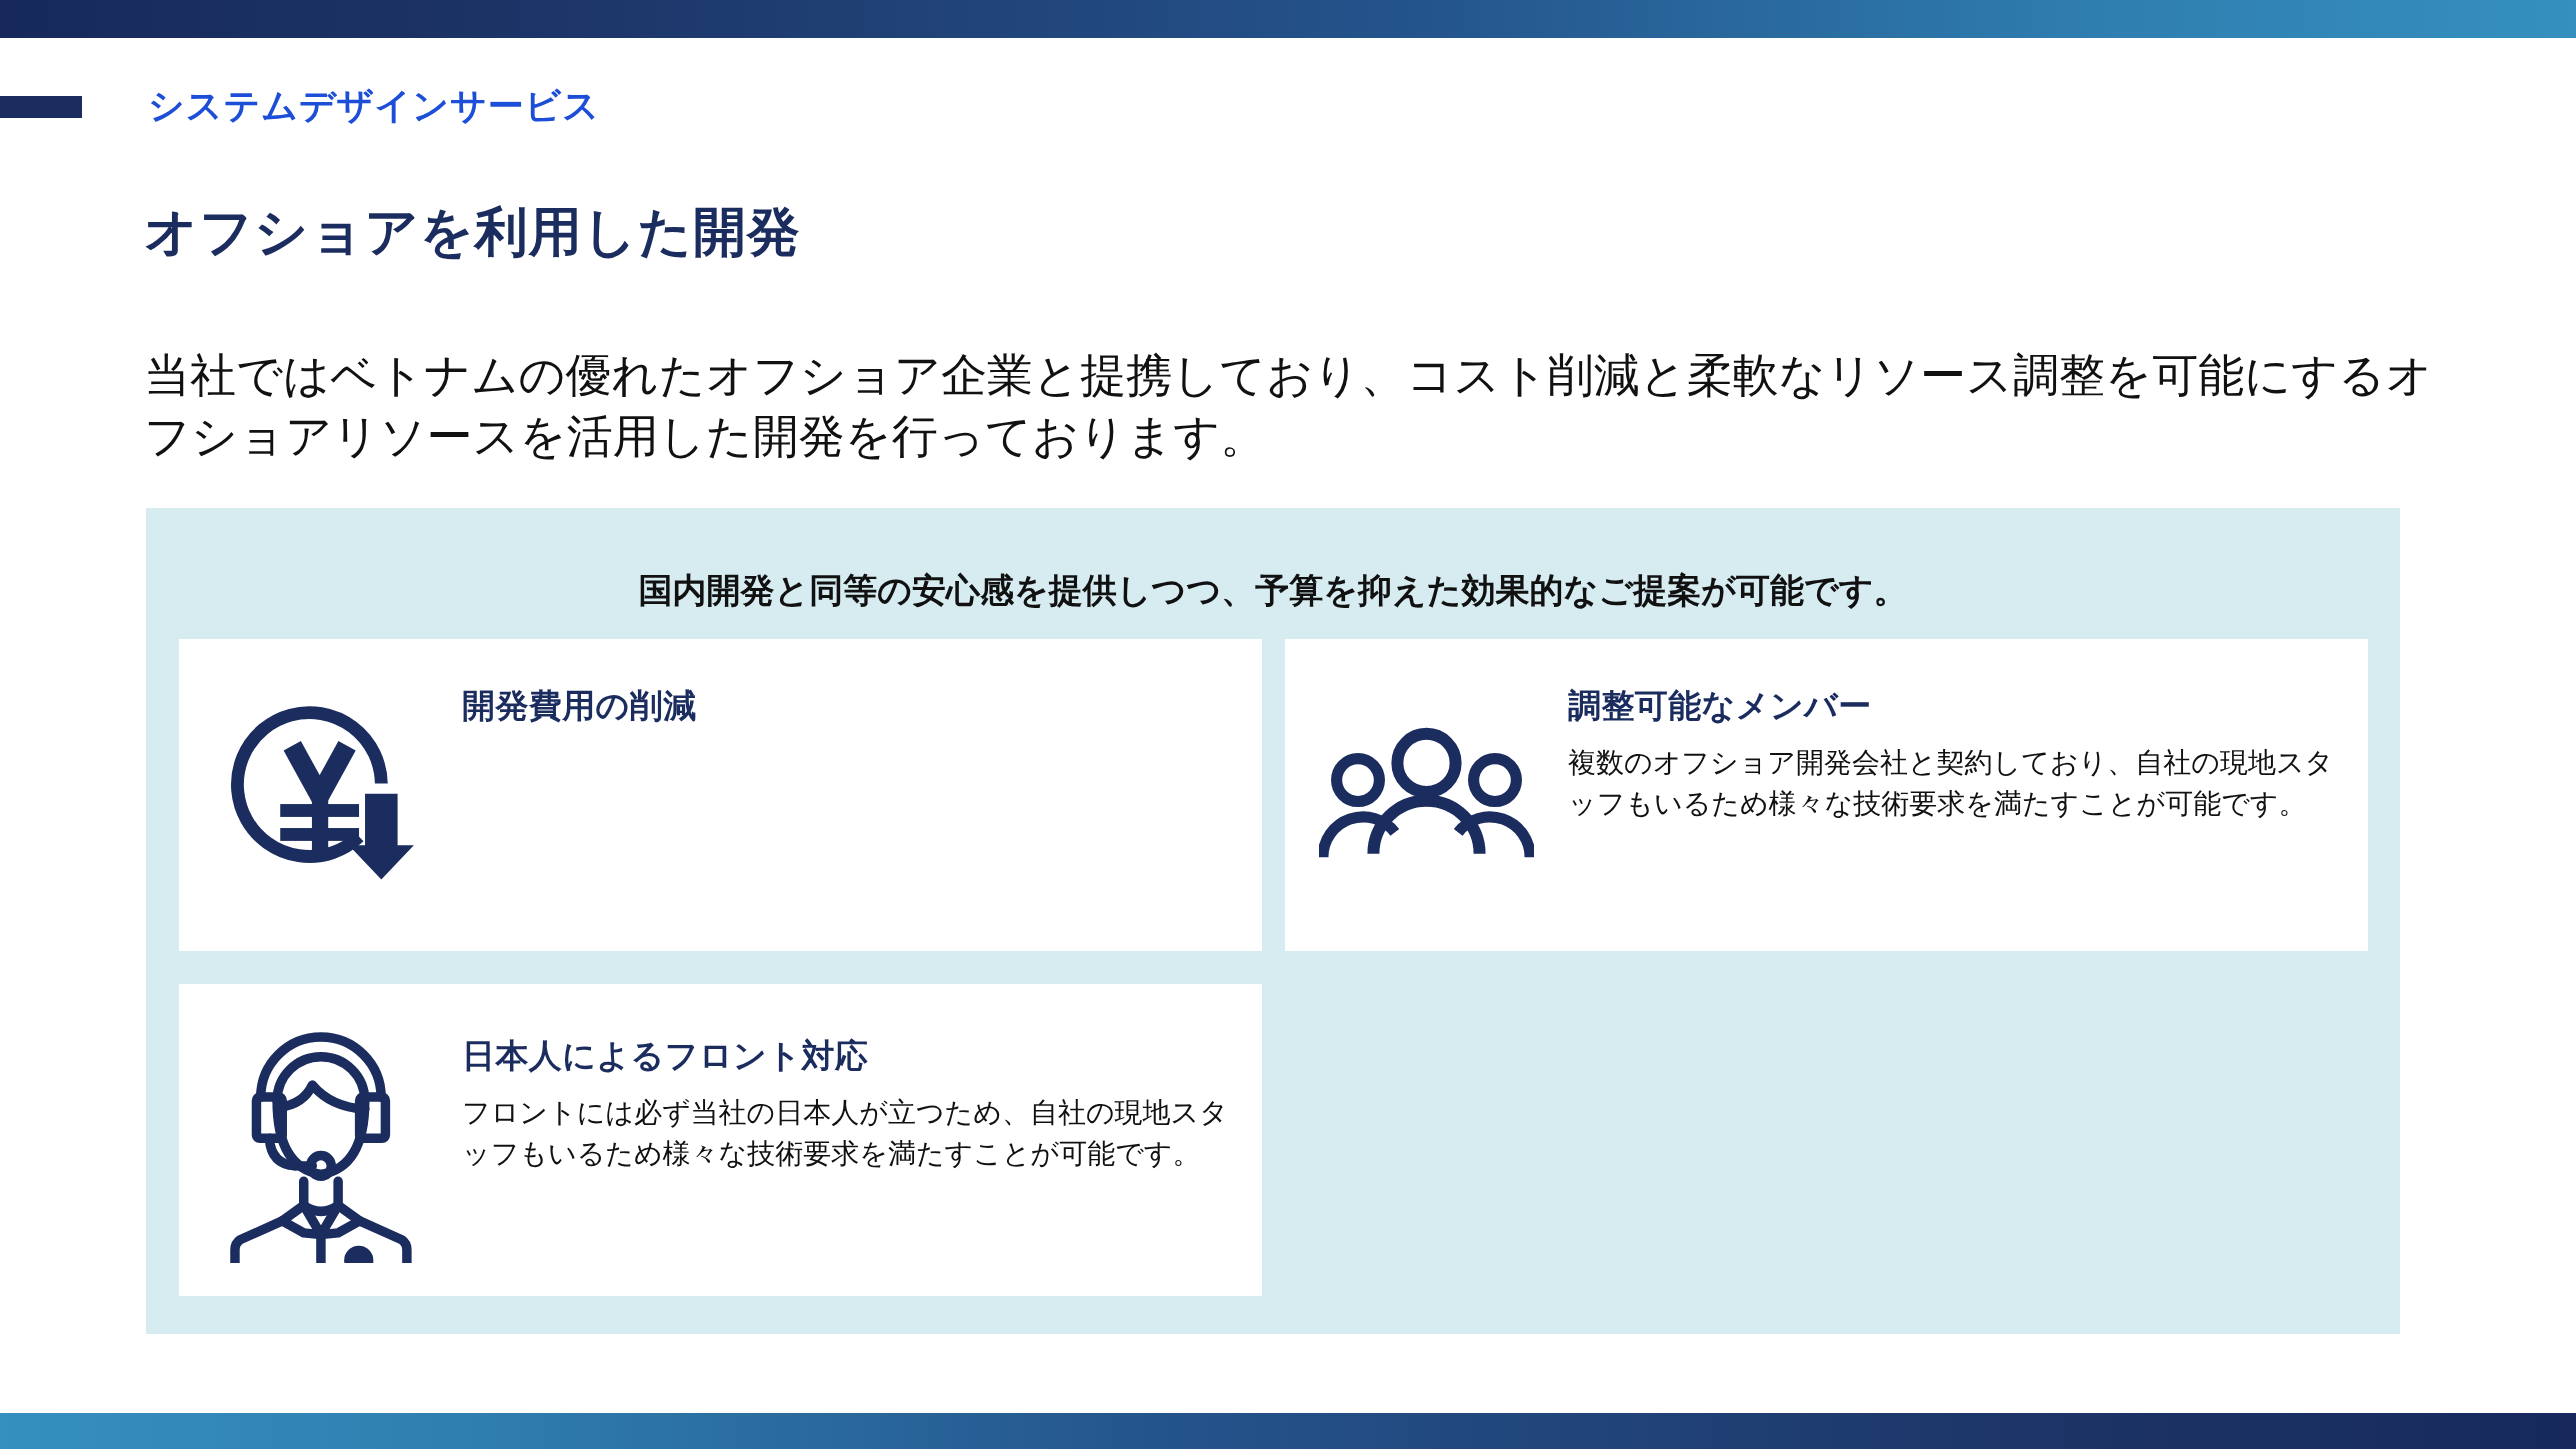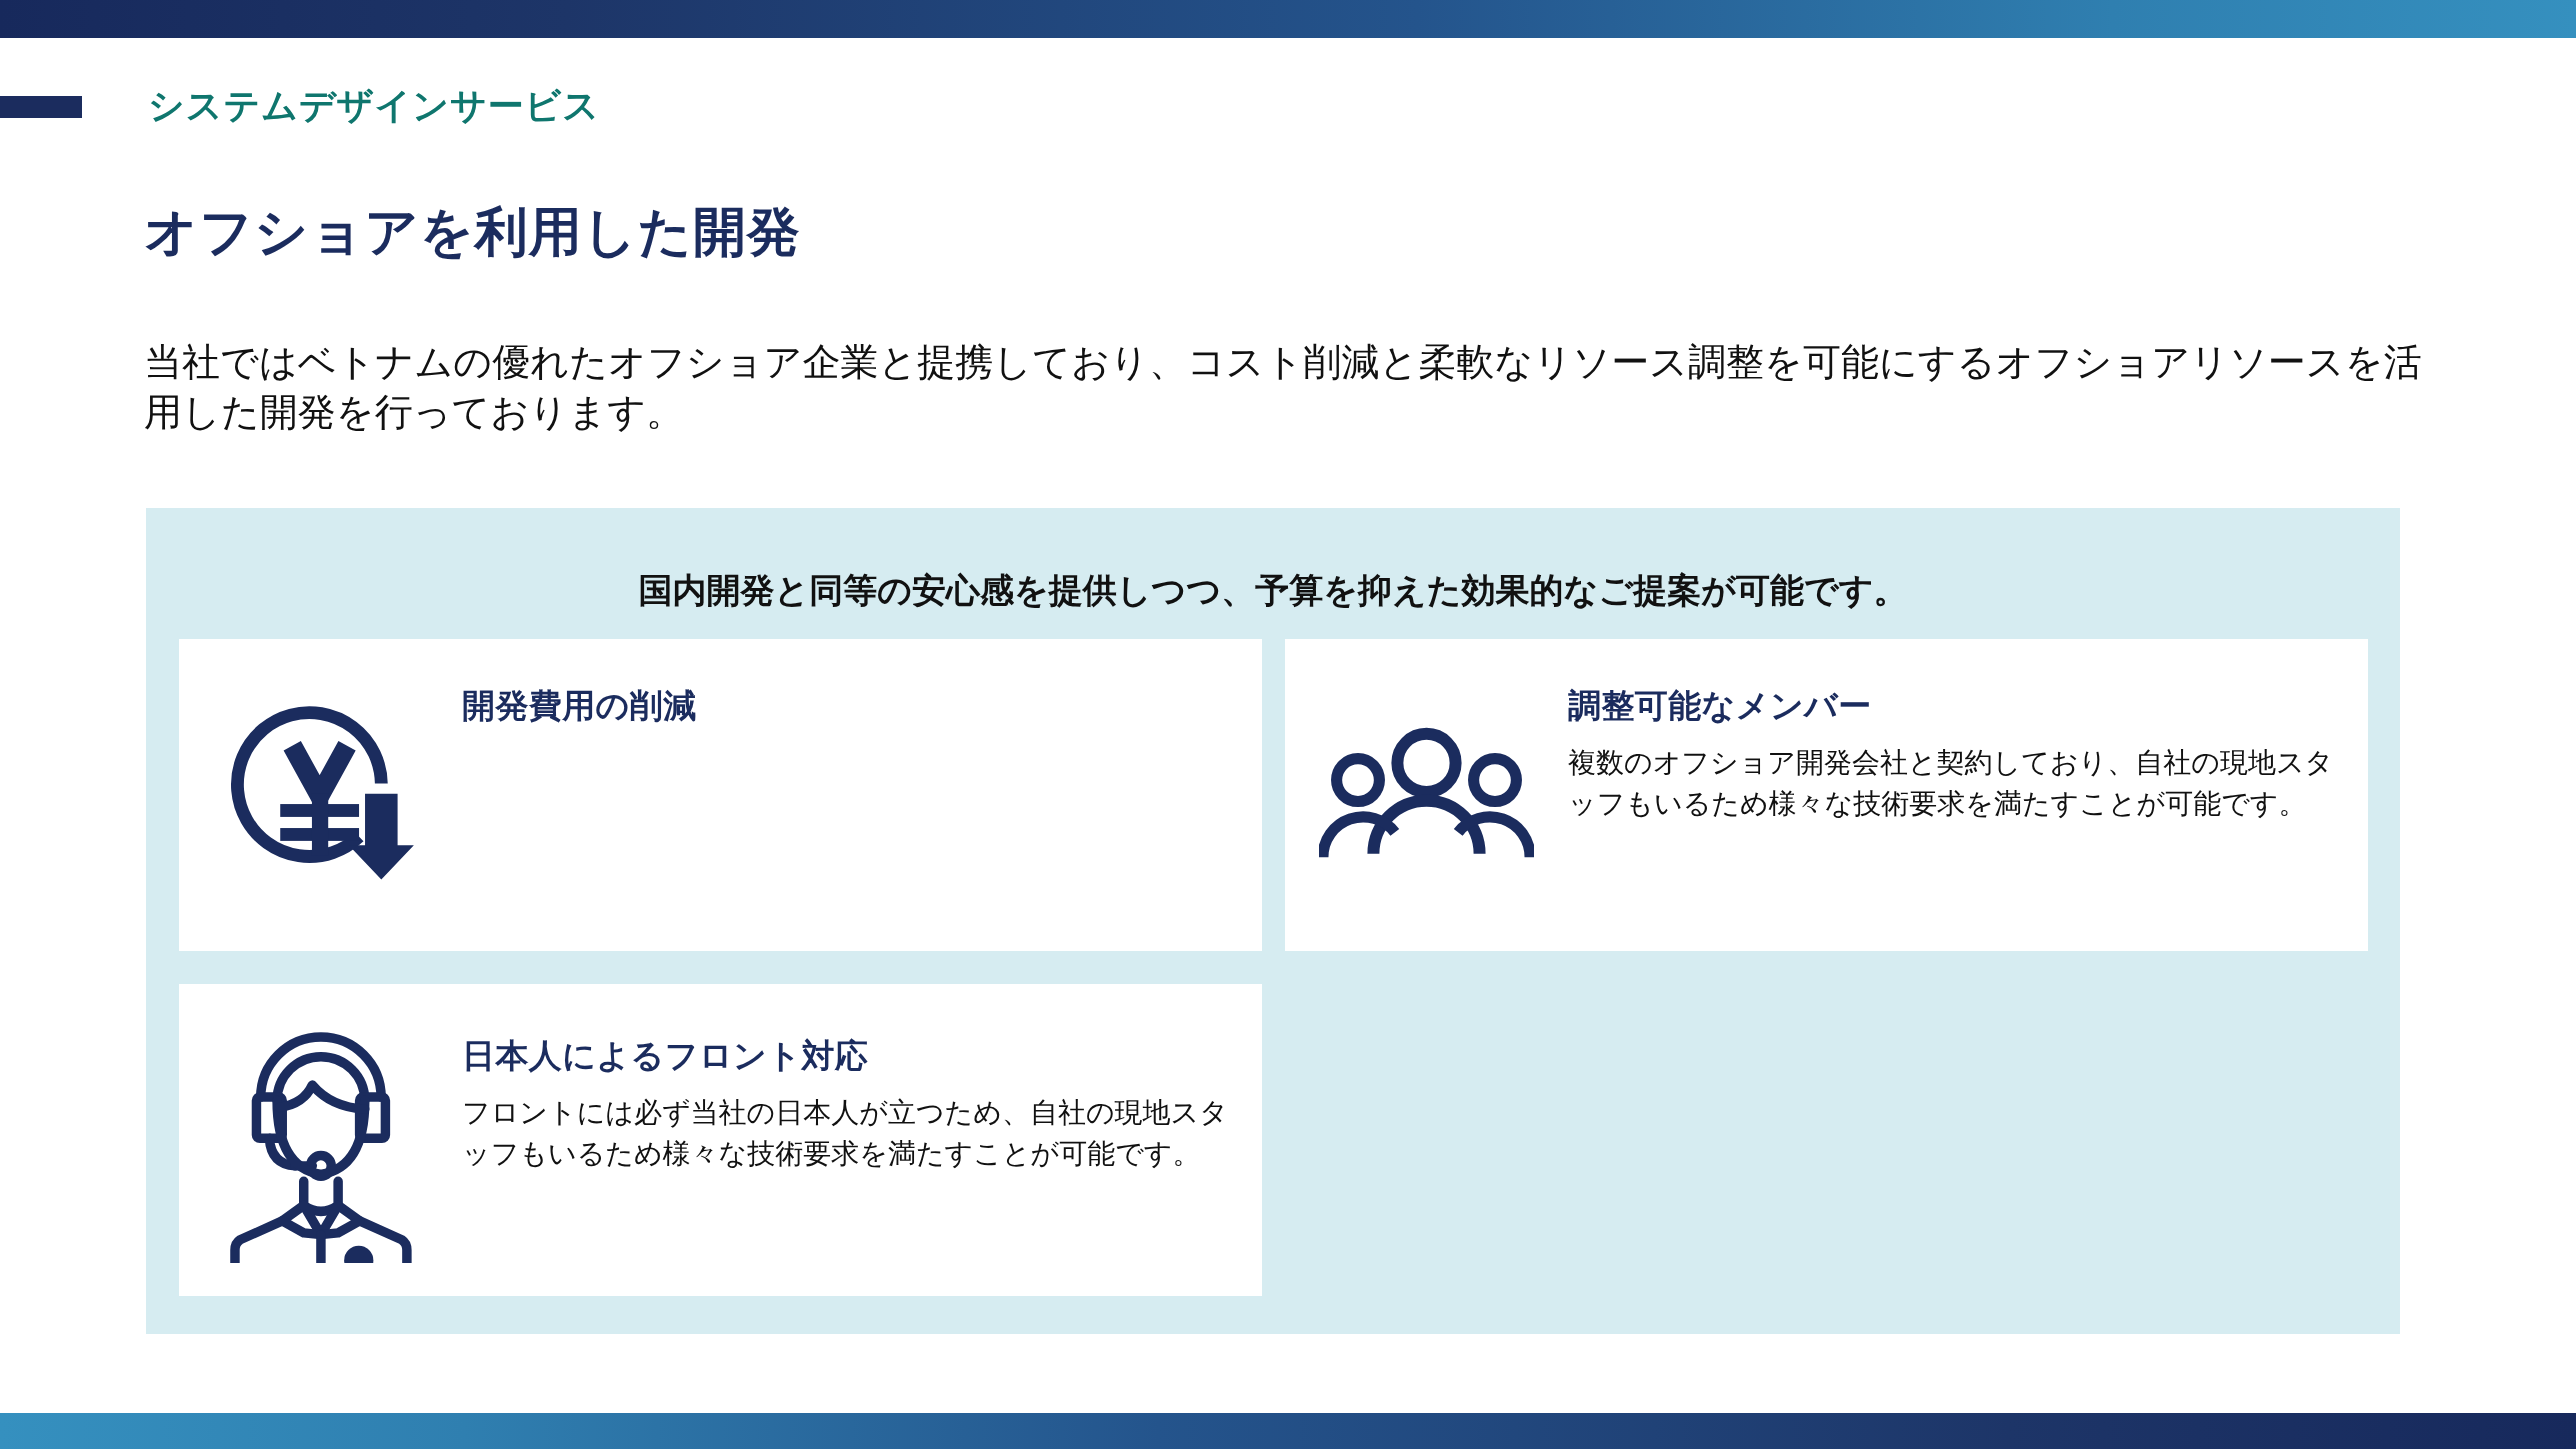--- a/index.html
+++ b/index.html
@@ -36,37 +36,37 @@
     left: 0; top: 96px;
     width: 82px; height: 22px;
     background: #1b2c5e;
   }
   .eyebrow {
     position: absolute;
     left: 148px; top: 82px;
     font-size: 36px;
     font-weight: 700;
     letter-spacing: 0.9px;
-    color: #0f766e;
+    color: #1d4ed8;
     white-space: nowrap;
   }
   .page-title {
     position: absolute;
     left: 144px; top: 161px;
     font-size: 53px;
     font-weight: 700;
     letter-spacing: 0.9px;
     color: #1b2c5e;
     white-space: nowrap;
   }
   .lede {
     position: absolute;
     left: 144px; top: 299px;
     width: 2310px;
-    font-size: 38px;
+    font-size: 46px;
     font-weight: 400;
     line-height: 1.32;
     color: #111111;
   }
 
   
   .panel {
     position: absolute;
     left: 146px; top: 508px;
     width: 2254px; height: 826px;

